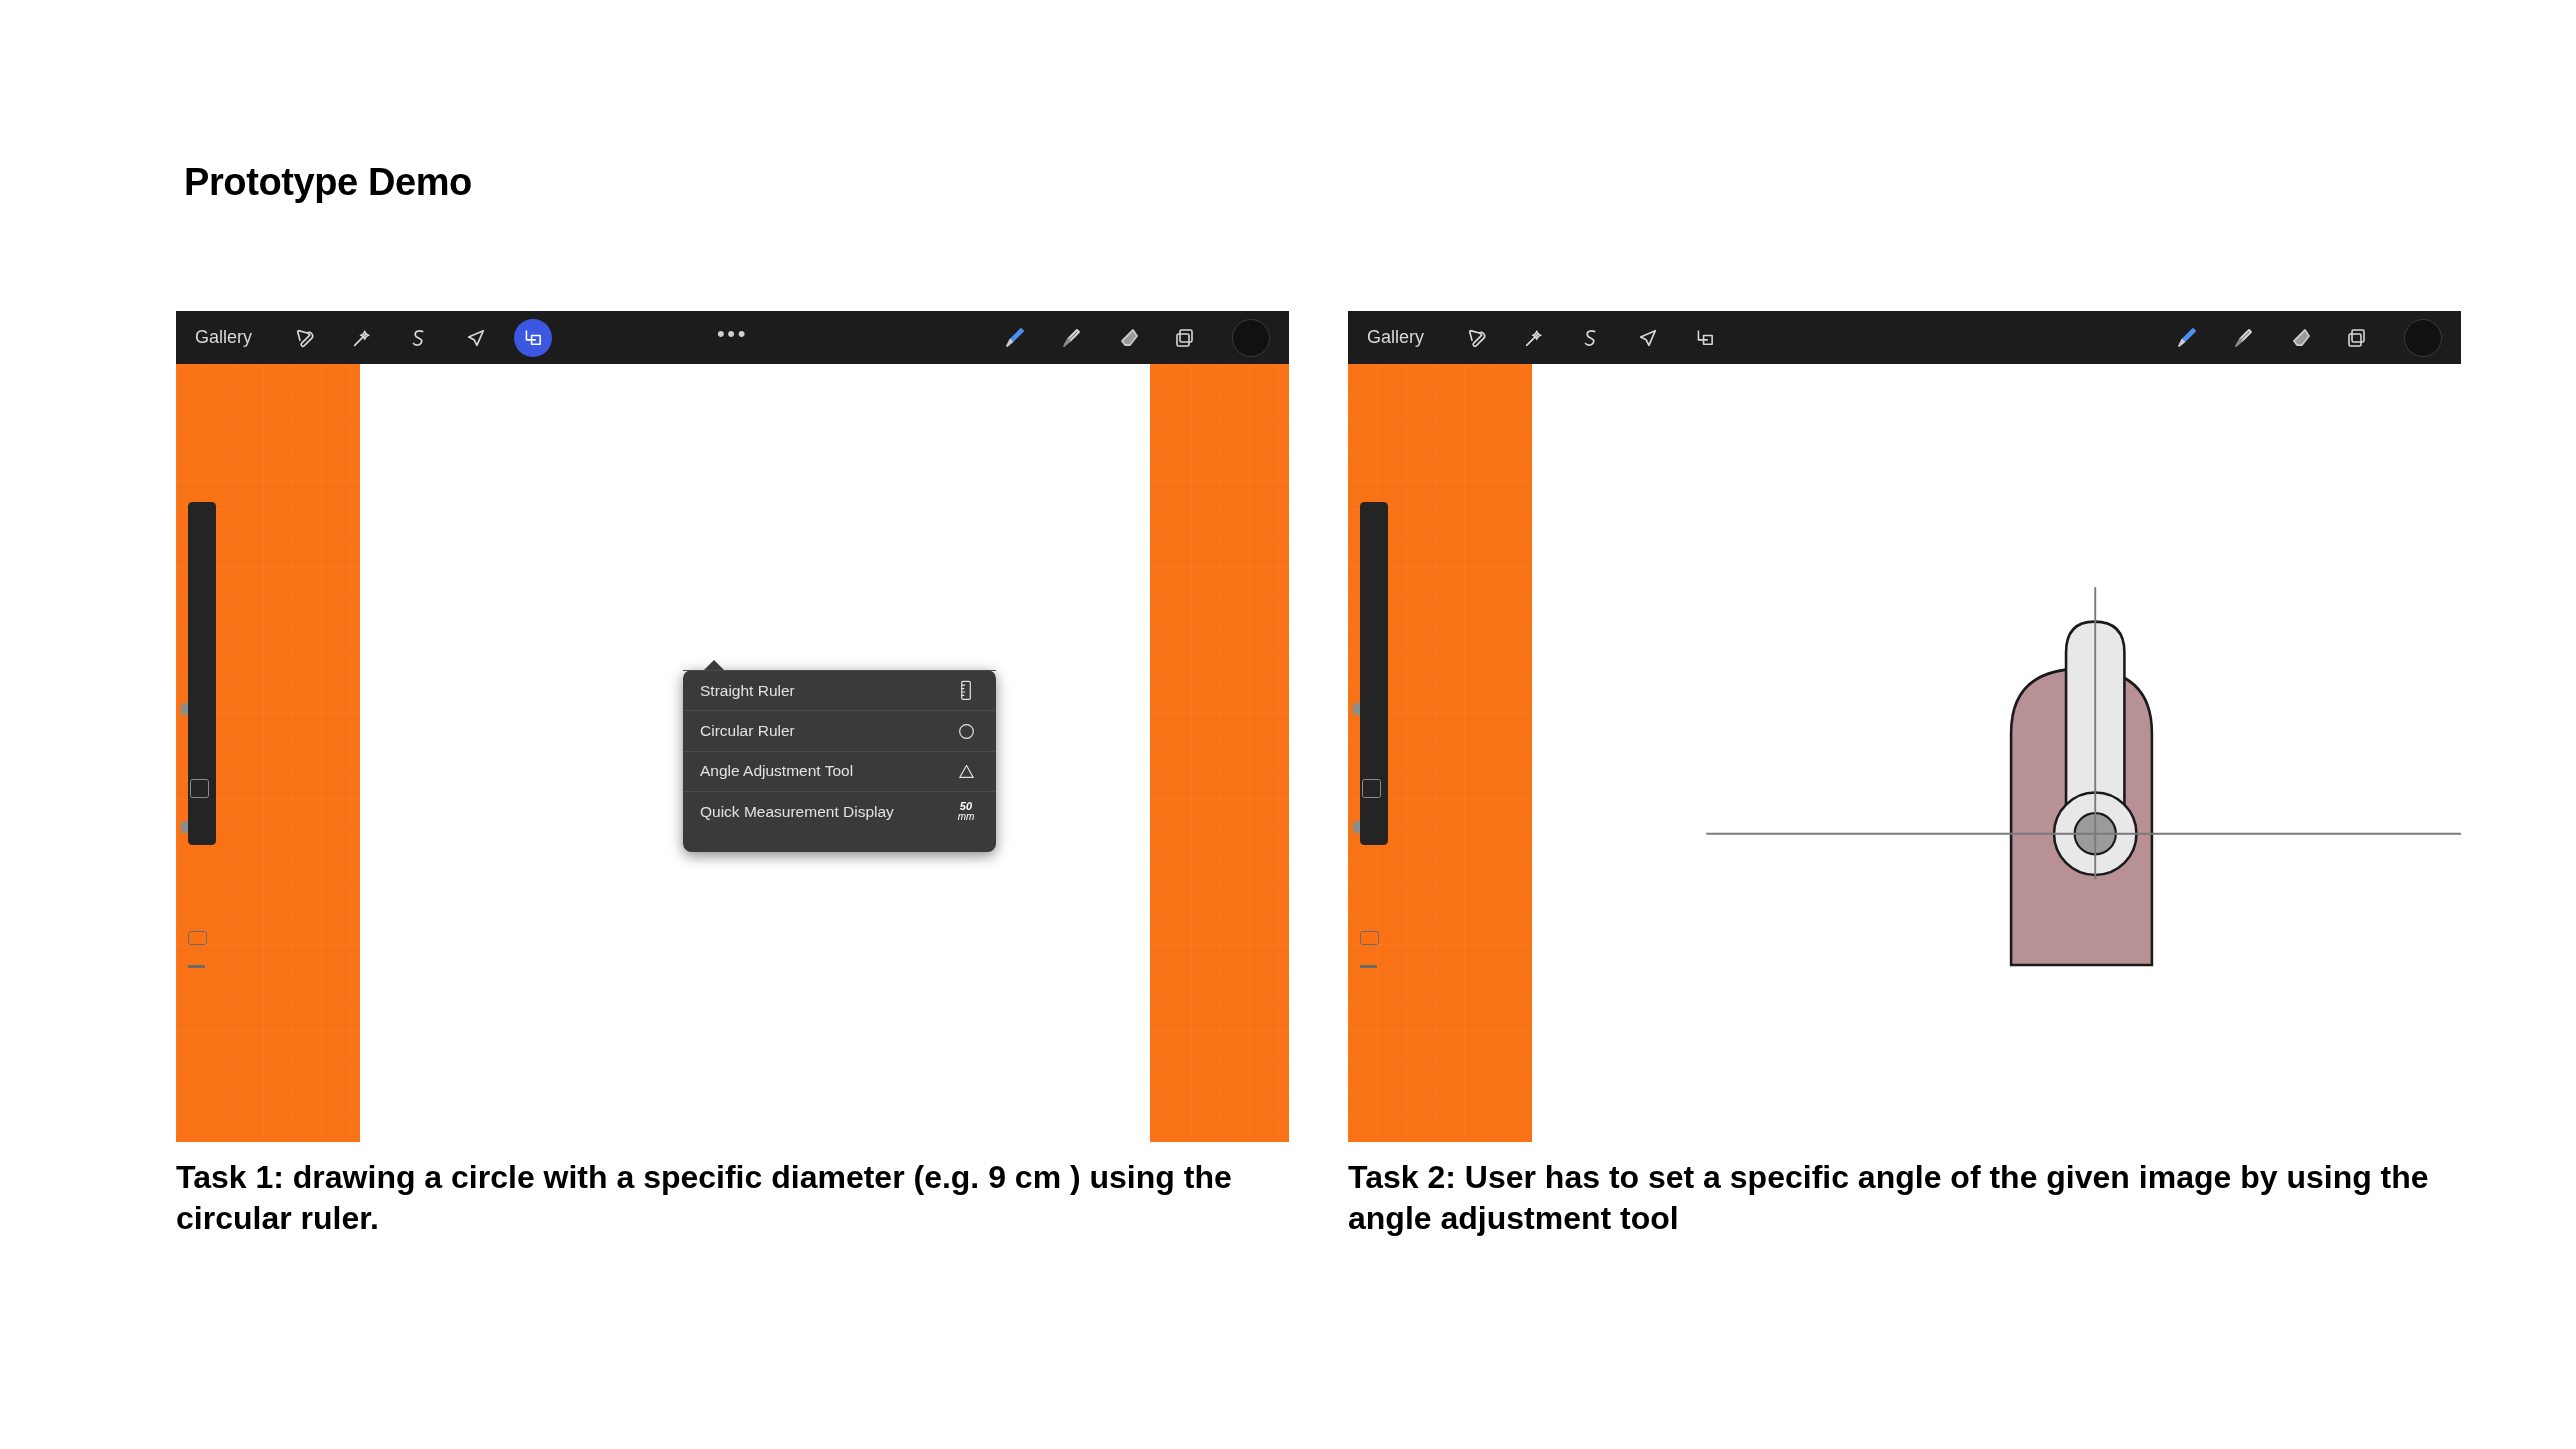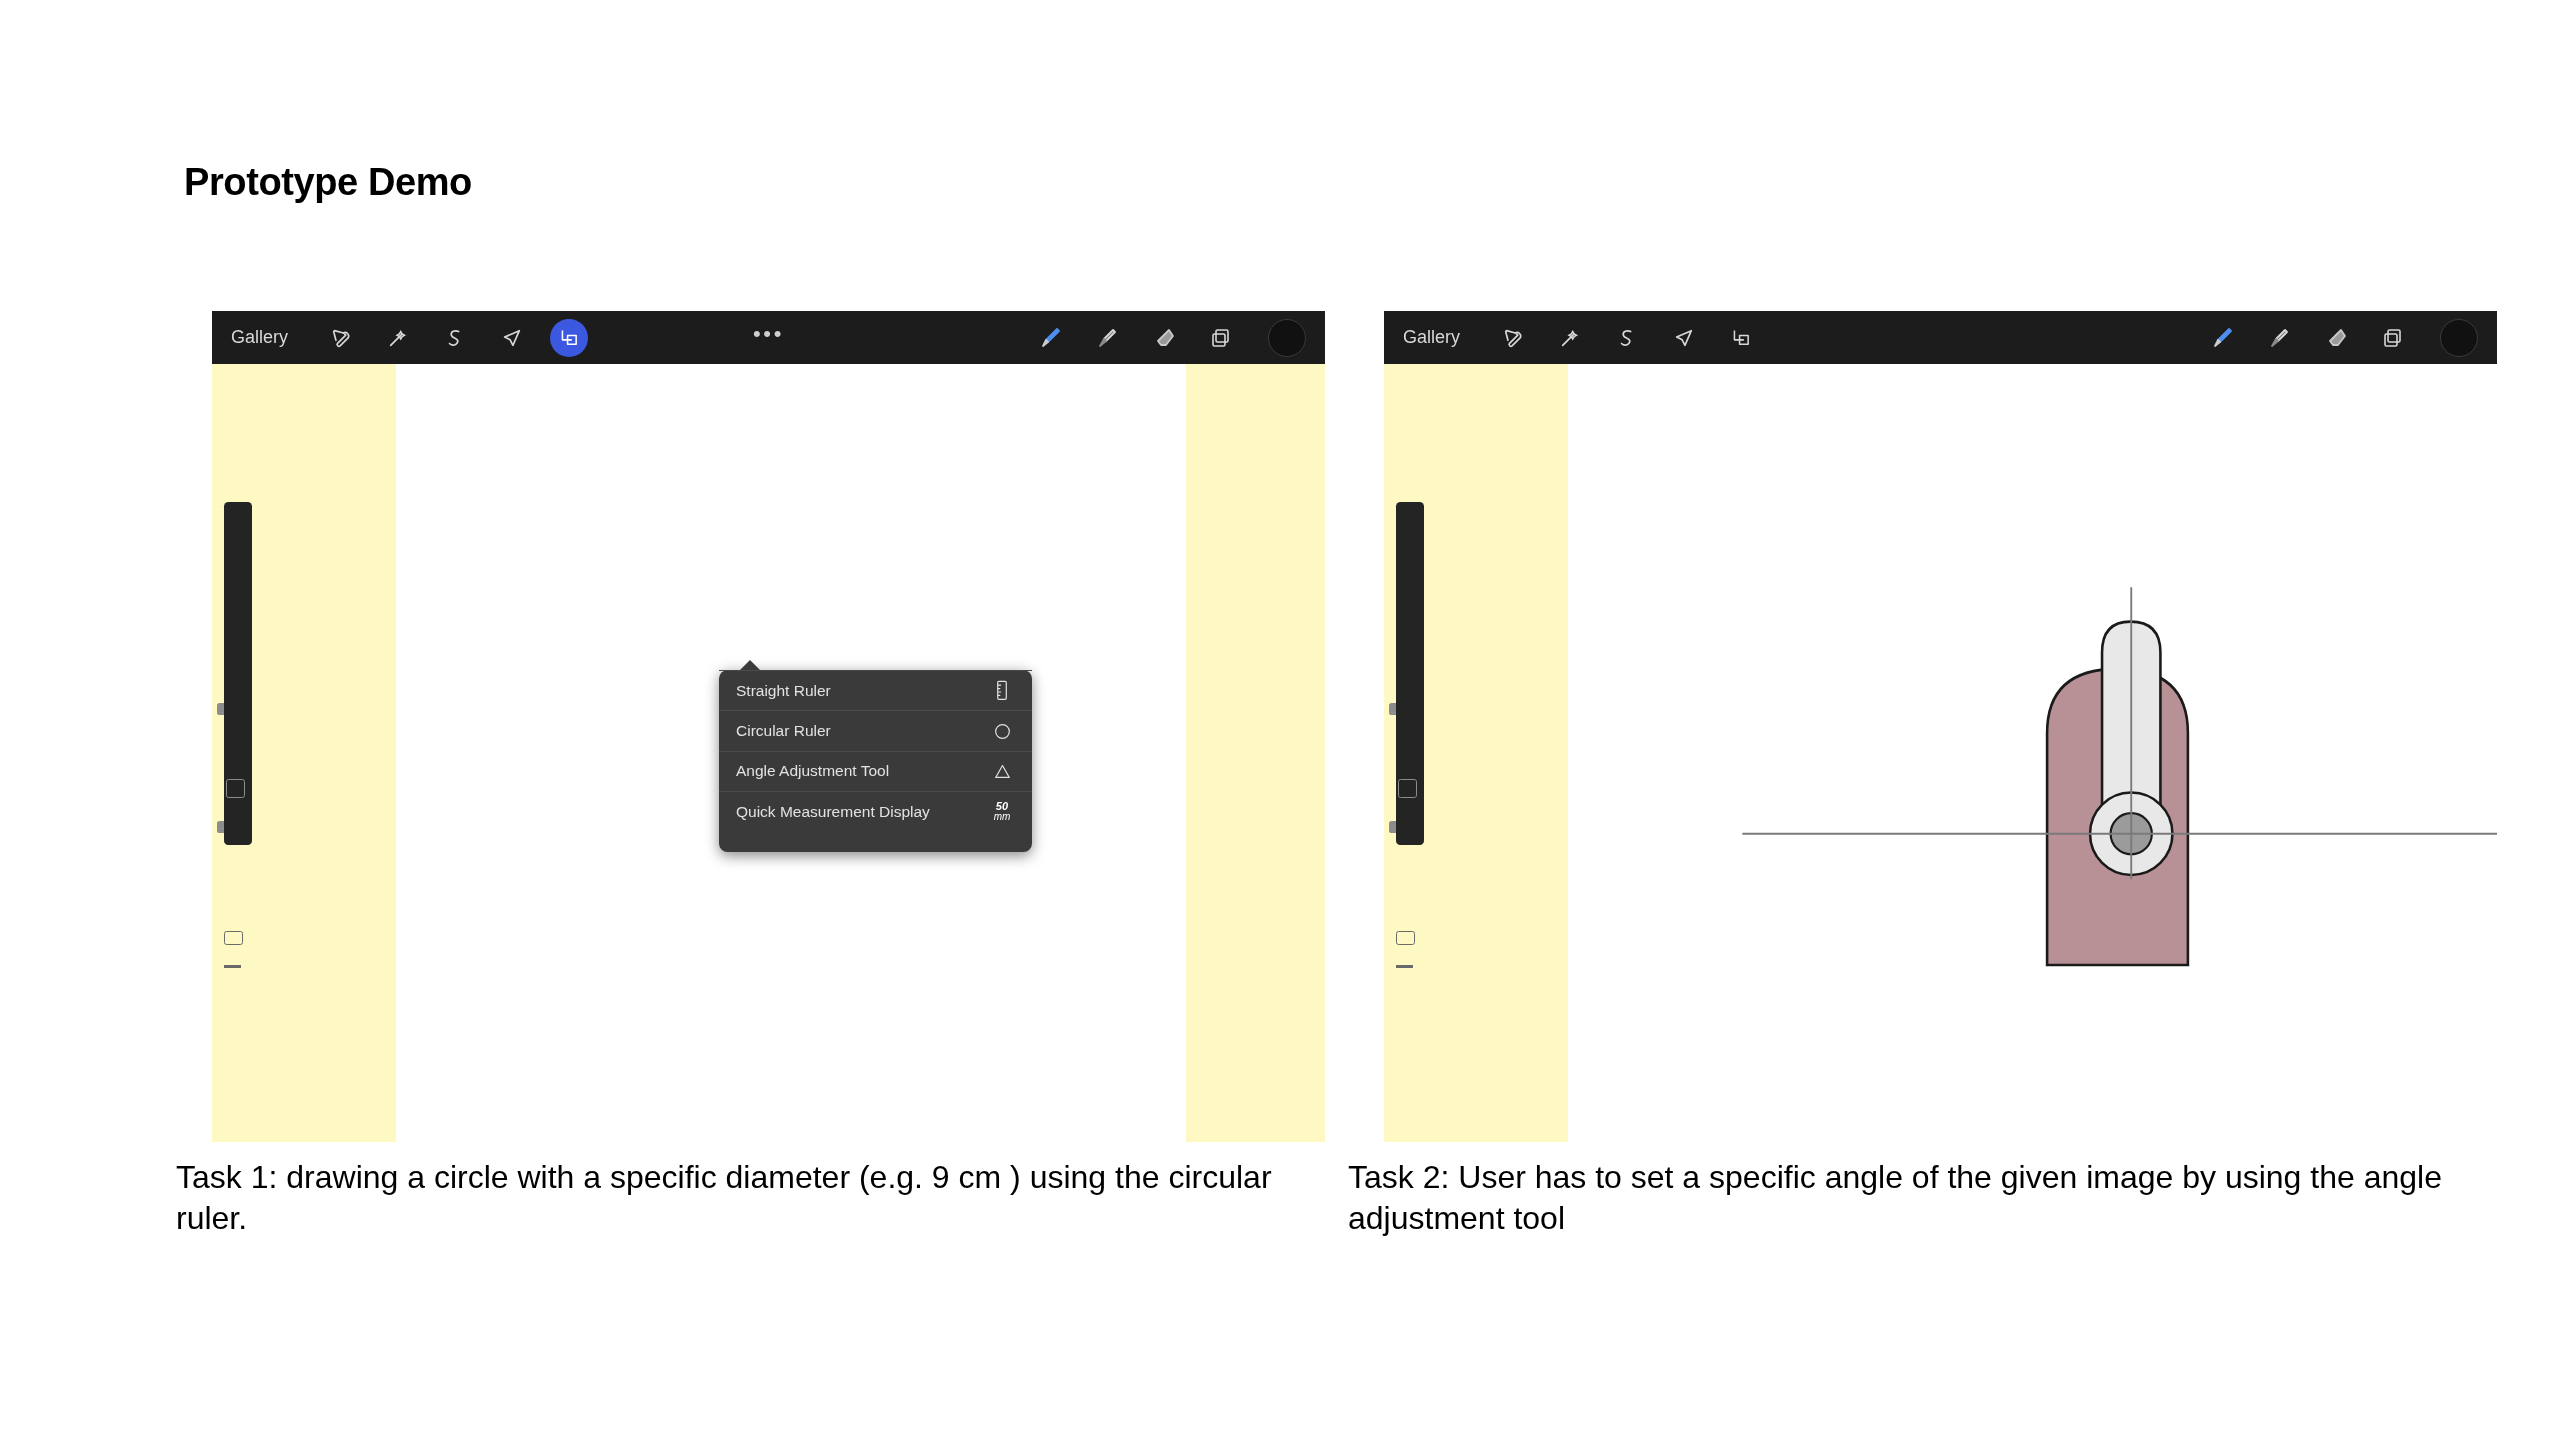--- a/index.html
+++ b/index.html
@@ -32,23 +32,22 @@
     width: 1113px;
     height: 831px;
   }
   .panel-left  { left: 176px; }
   .panel-right { left: 1348px; }
 
   .device {
     position: relative;
     width: 100%;
     height: 100%;
-    background: #fef9c3;
+    background: #f97316;
     overflow: hidden;
-    margin-left: 36px;
   }
 
   
   .toolbar {
     position: absolute;
     left: 0; top: 0; right: 0;
     height: 53px;
     background: #1c1c1c;
     display: flex;
     align-items: center;
@@ -227,21 +226,21 @@
     color: #ffffff;
     font-style: italic;
   }
   .qmd-badge span { display: block; font-size: 10px; font-weight: normal; }
 
   
   .caption {
     position: absolute;
     top: 1157px;
     font-size: 32px;
-    font-weight: normal;
+    font-weight: bold;
     color: #000000;
     line-height: 1.28;
   }
   .caption-left  { left: 176px;  width: 1125px; }
   .caption-right { left: 1348px; width: 1142px; }
 
   
   .artwork { position: absolute; left: 0; top: 0; width: 100%; height: 100%; }
 </style>
 </head>

